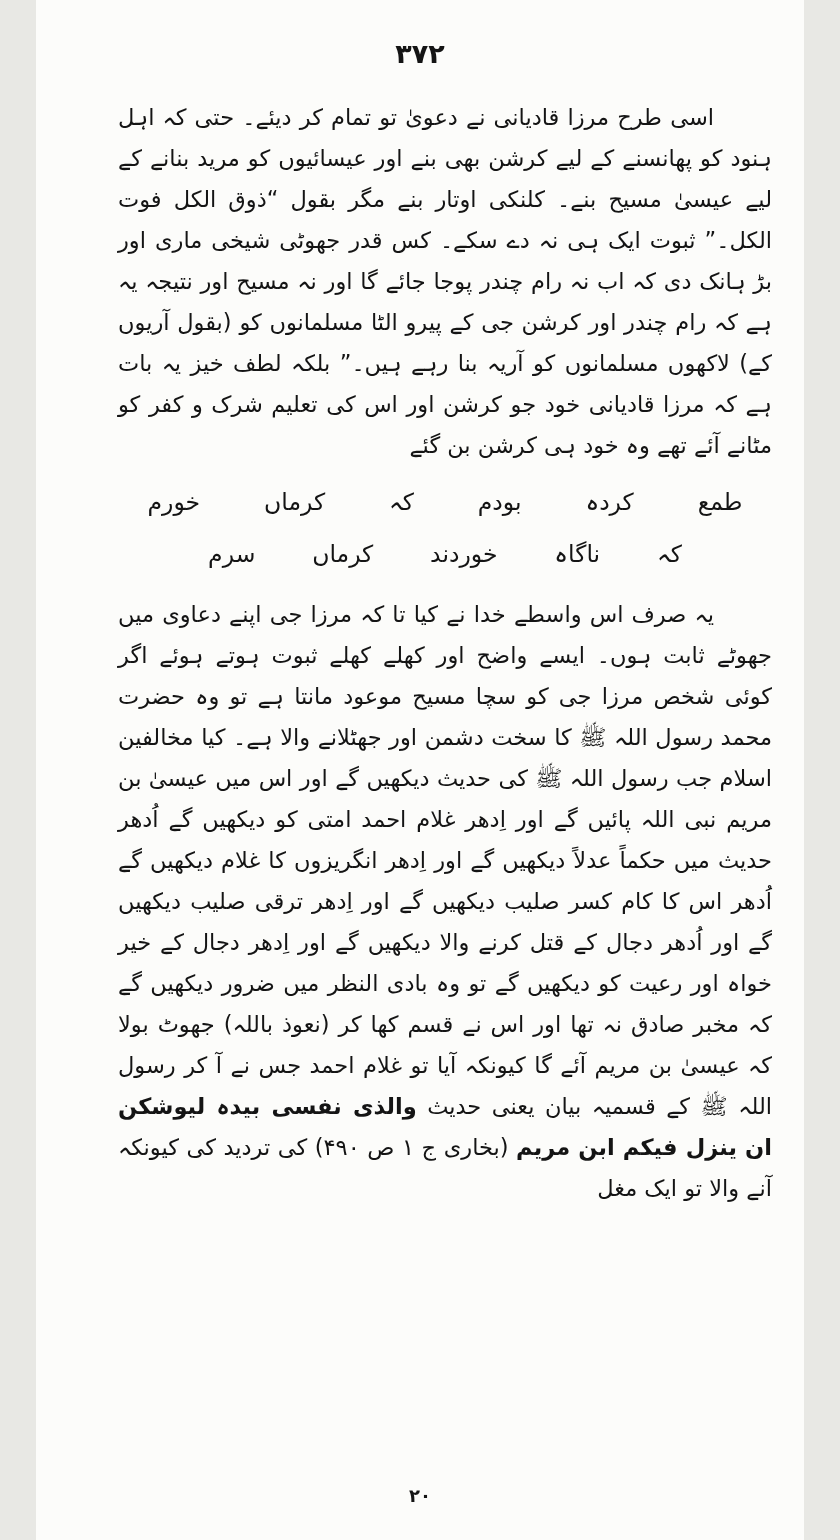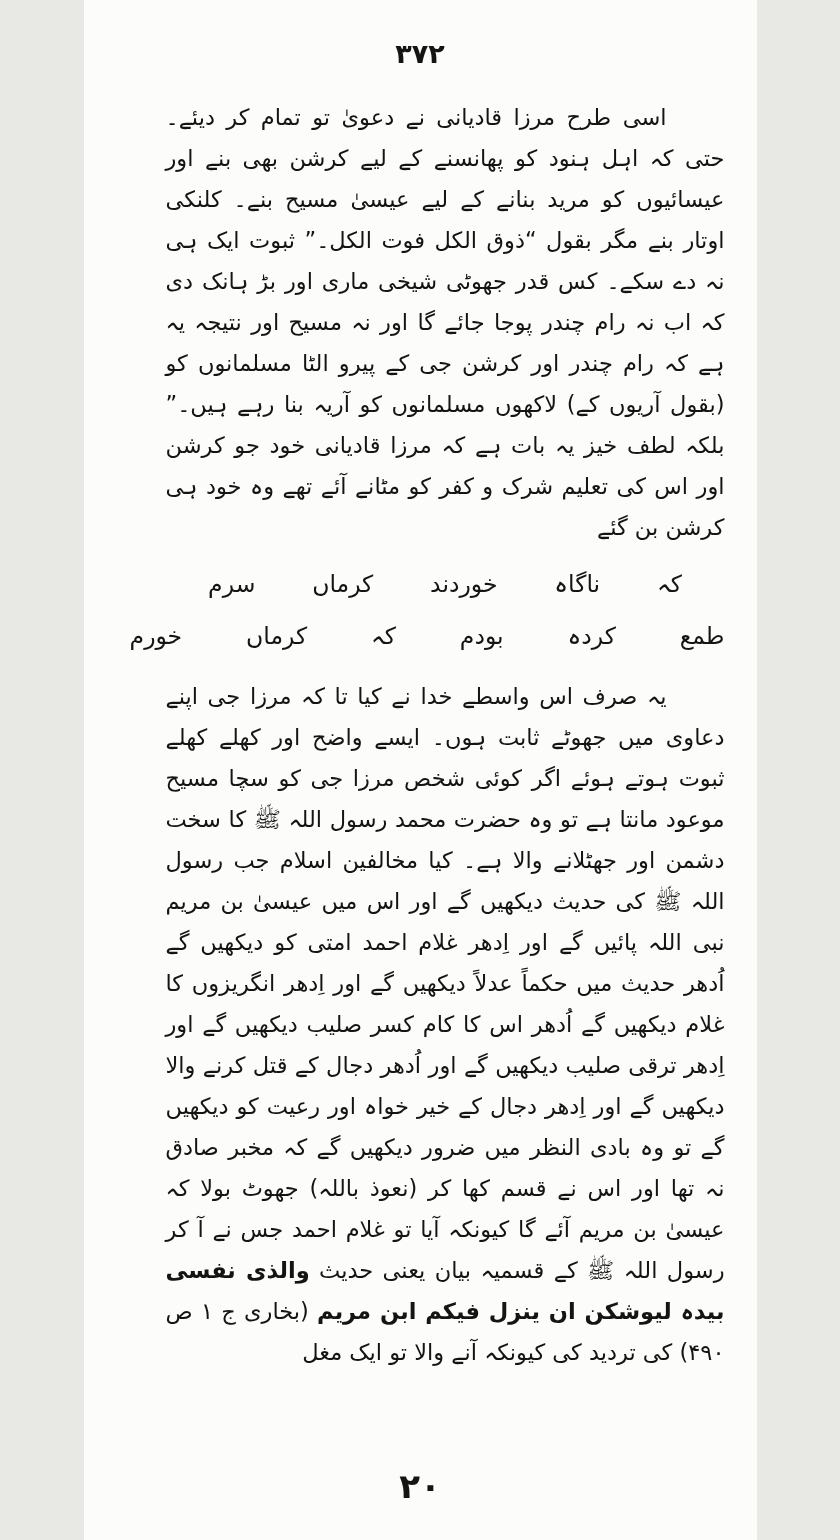--- a/index.html
+++ b/index.html
@@ -2,21 +2,21 @@
 <html lang="ur" dir="rtl"><head>
 <meta charset="utf-8">
 <style>
   html, body {
     margin: 0;
     padding: 0;
     background: #e8e8e4;
   }
   .page {
     position: relative;
-    width: 673px;
+    width: 768px;
     height: 1540px;
     margin: 0 auto;
     background: #fcfcfa;
     color: #141414;
     font-family: "DejaVu Sans", sans-serif;
     direction: rtl;
     overflow: hidden;
   }
   .page-number-top {
     text-align: center;
@@ -53,38 +53,38 @@
   }
   .arabic-bold {
     font-weight: bold;
   }
   .page-number-bottom {
     position: absolute;
     bottom: 34px;
     left: 0;
     right: 0;
     text-align: center;
-    font-size: 34px;
+    font-size: 18px;
     font-weight: bold;
   }
 </style>
 </head>
 <body>
 
 <div class="page">
 
   <div class="page-number-top">۳۷۲</div>
 
   <div class="page-body">
 
     <p class="para indent">اسی طرح مرزا قادیانی نے دعویٰ تو تمام کر دیئے۔ حتی کہ اہل ہنود کو پھانسنے کے لیے کرشن بھی بنے اور عیسائیوں کو مرید بنانے کے لیے عیسیٰ مسیح بنے۔ کلنکی اوتار بنے مگر بقول “ذوق الکل فوت الکل۔” ثبوت ایک ہی نہ دے سکے۔ کس قدر جھوٹی شیخی ماری اور بڑ ہانک دی کہ اب نہ رام چندر پوجا جائے گا اور نہ مسیح اور نتیجہ یہ ہے کہ رام چندر اور کرشن جی کے پیرو الٹا مسلمانوں کو (بقول آریوں کے) لاکھوں مسلمانوں کو آریہ بنا رہے ہیں۔” بلکہ لطف خیز یہ بات ہے کہ مرزا قادیانی خود جو کرشن اور اس کی تعلیم شرک و کفر کو مٹانے آئے تھے وہ خود ہی کرشن بن گئے</p>
 
     <div class="couplet">
+      <div class="couplet-line">طمع کردہ بودم کہ کرماں خورم</div>
       <div class="couplet-line second">کہ ناگاہ خوردند کرماں سرم</div>
-      <div class="couplet-line">طمع کردہ بودم کہ کرماں خورم</div>
     </div>
 
 
 
     <p class="para indent"><span>یہ صرف اس واسطے خدا نے کیا تا کہ مرزا جی اپنے دعاوی میں جھوٹے ثابت ہوں۔ ایسے واضح اور کھلے کھلے ثبوت ہوتے ہوئے اگر کوئی شخص مرزا جی کو سچا مسیح موعود مانتا ہے تو وہ حضرت محمد رسول اللہ ﷺ کا سخت دشمن اور جھٹلانے والا ہے۔ کیا مخالفین اسلام جب رسول اللہ ﷺ کی حدیث دیکھیں گے اور اس میں عیسیٰ بن مریم نبی اللہ پائیں گے اور اِدھر غلام احمد امتی کو دیکھیں گے اُدھر حدیث میں حکماً عدلاً دیکھیں گے اور اِدھر انگریزوں کا غلام دیکھیں گے اُدھر اس کا کام کسر صلیب دیکھیں گے اور اِدھر ترقی صلیب دیکھیں گے اور اُدھر دجال کے قتل کرنے والا دیکھیں گے اور اِدھر دجال کے خیر خواہ اور رعیت کو دیکھیں گے تو وہ بادی النظر میں ضرور دیکھیں گے کہ مخبر صادق نہ تھا اور اس نے قسم کھا کر (نعوذ باللہ) جھوٹ بولا کہ عیسیٰ بن مریم آئے گا کیونکہ آیا تو غلام احمد جس نے آ کر رسول اللہ ﷺ کے قسمیہ بیان یعنی حدیث </span><span class="arabic-bold">والذی نفسی بیدہ لیوشکن ان ینزل فیکم ابن مریم</span><span> (بخاری ج ۱ ص ۴۹۰) کی تردید کی کیونکہ آنے والا تو ایک مغل</span></p>
 
   </div>
 
   <div class="page-number-bottom">۲۰</div>
 

